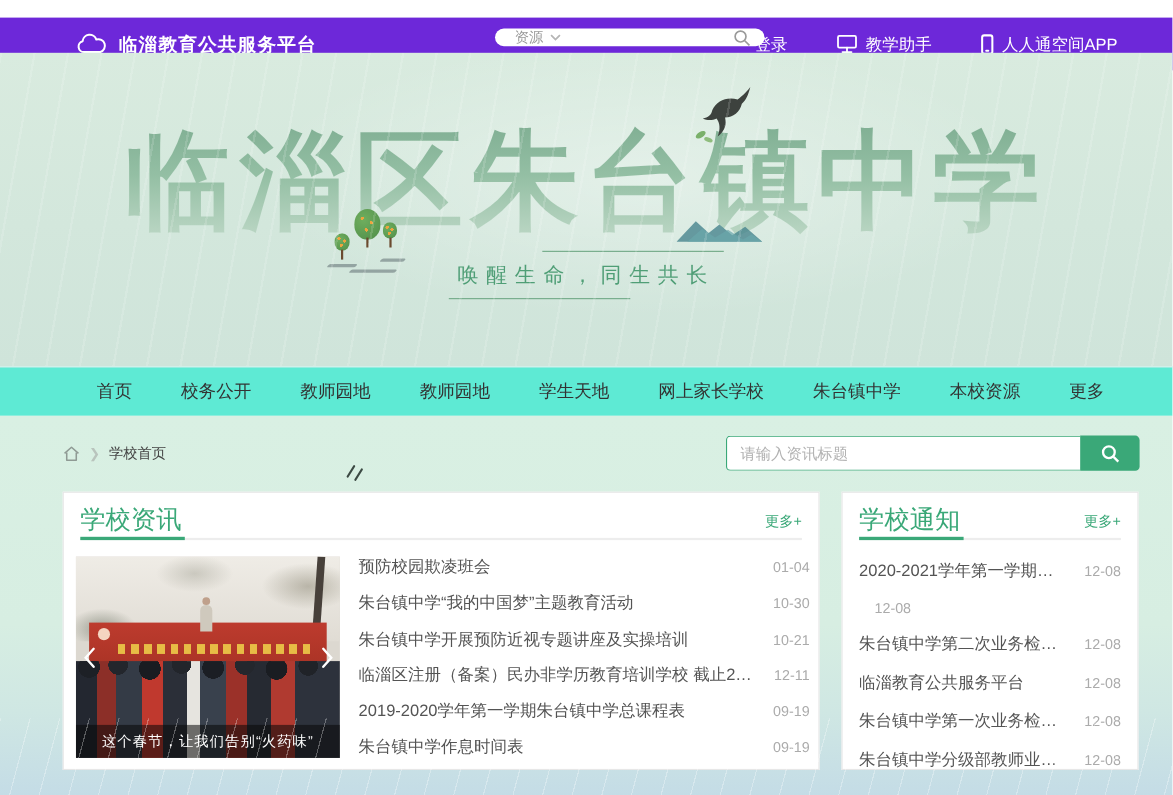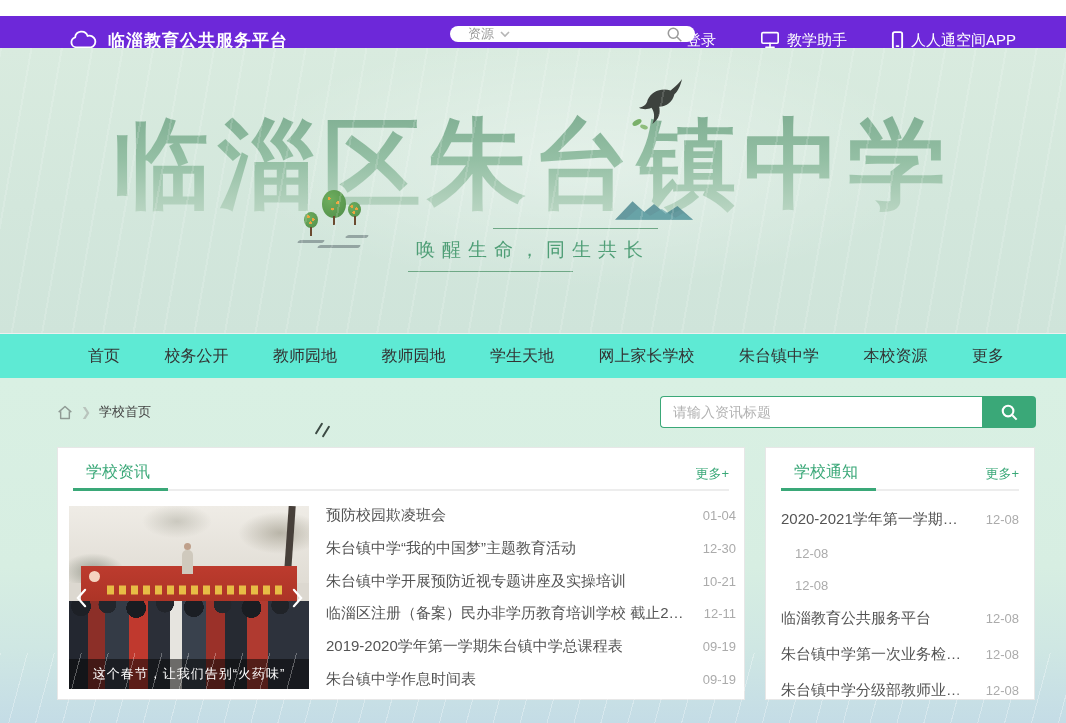--- a/index.html
+++ b/index.html
@@ -75,21 +75,21 @@
   .searchbox input { flex:1; border:1px solid #3aa878; border-right:none; border-radius:4px 0 0 4px;
     padding:0 12px; font-size:14px; color:#333; outline:none; font-family:inherit; }
   .searchbox input::placeholder { color:#b2b2b2; }
   .search-btn { width:54px; border:none; background:#3aa878; border-radius:0 4px 4px 0; display:flex; align-items:center; justify-content:center; cursor:pointer; }
 
   .panel { position:absolute; top:69px; height:253px; background:#fff; border:1px solid #e7e7e7; }
   .panel-news { left:57px; width:688px; }
   .panel-notice { left:765px; width:270px; }
   .panel-head { position:relative; height:43px; margin:0 15px; border-bottom:2px solid #ededed;
     display:flex; align-items:center; justify-content:space-between; }
-  .panel-title { font-size:16px; color:#3aa878; padding-top:8px;margin-left:13px; }
+  .panel-title { font-size:23px; color:#3aa878; padding-top:8px; }
   .panel-more { font-size:13px; color:#3aa878; padding-top:10px; cursor:pointer; }
   .panel-head::after { content:""; position:absolute; left:0; bottom:-2px; width:95px; height:3px; background:#3aa878; }
 
   
   .carousel { position:absolute; left:11px; top:58px; width:240px; height:183px; overflow:hidden; background:#dcd8d0; cursor:pointer; }
   .c-sky { position:absolute; left:0; top:0; right:0; height:42%;
     background:
       radial-gradient(ellipse 45px 26px at 10% 85%, rgba(96,104,88,.55), transparent 70%),
       radial-gradient(ellipse 60px 30px at 88% 35%, rgba(125,120,100,.45), transparent 70%),
       radial-gradient(ellipse 50px 24px at 45% 20%, rgba(140,140,125,.35), transparent 70%),
@@ -288,21 +288,21 @@
         </span>
       </div>
 
       <div class="news-list">
         <div class="row">
           <span class="row-title">预防校园欺凌班会</span>
           <span class="row-date">01-04</span>
         </div>
         <div class="row">
           <span class="row-title">朱台镇中学“我的中国梦”主题教育活动</span>
-          <span class="row-date">12-30</span>
+          <span class="row-date">10-30</span>
         </div>
         <div class="row">
           <span class="row-title">朱台镇中学开展预防近视专题讲座及实操培训</span>
           <span class="row-date">10-21</span>
         </div>
         <div class="row">
           <span class="row-title">临淄区注册（备案）民办非学历教育培训学校 截止2019</span>
           <span class="row-date">12-11</span>
         </div>
         <div class="row">
@@ -323,20 +323,21 @@
       </div>
       <div class="notice-list">
         <div class="row">
           <span class="row-title">2020-2021学年第一学期足球</span>
           <span class="row-date">12-08</span>
         </div>
         <div class="row">
           <span class="row-date">12-08</span>
         </div>
         <div class="row">
+          <span class="row-title">朱台镇中学第二次业务检查的</span>
           <span class="row-date">12-08</span>
         </div>
         <div class="row">
           <span class="row-title">临淄教育公共服务平台</span>
           <span class="row-date">12-08</span>
         </div>
         <div class="row">
           <span class="row-title">朱台镇中学第一次业务检查的</span>
           <span class="row-date">12-08</span>
         </div>

